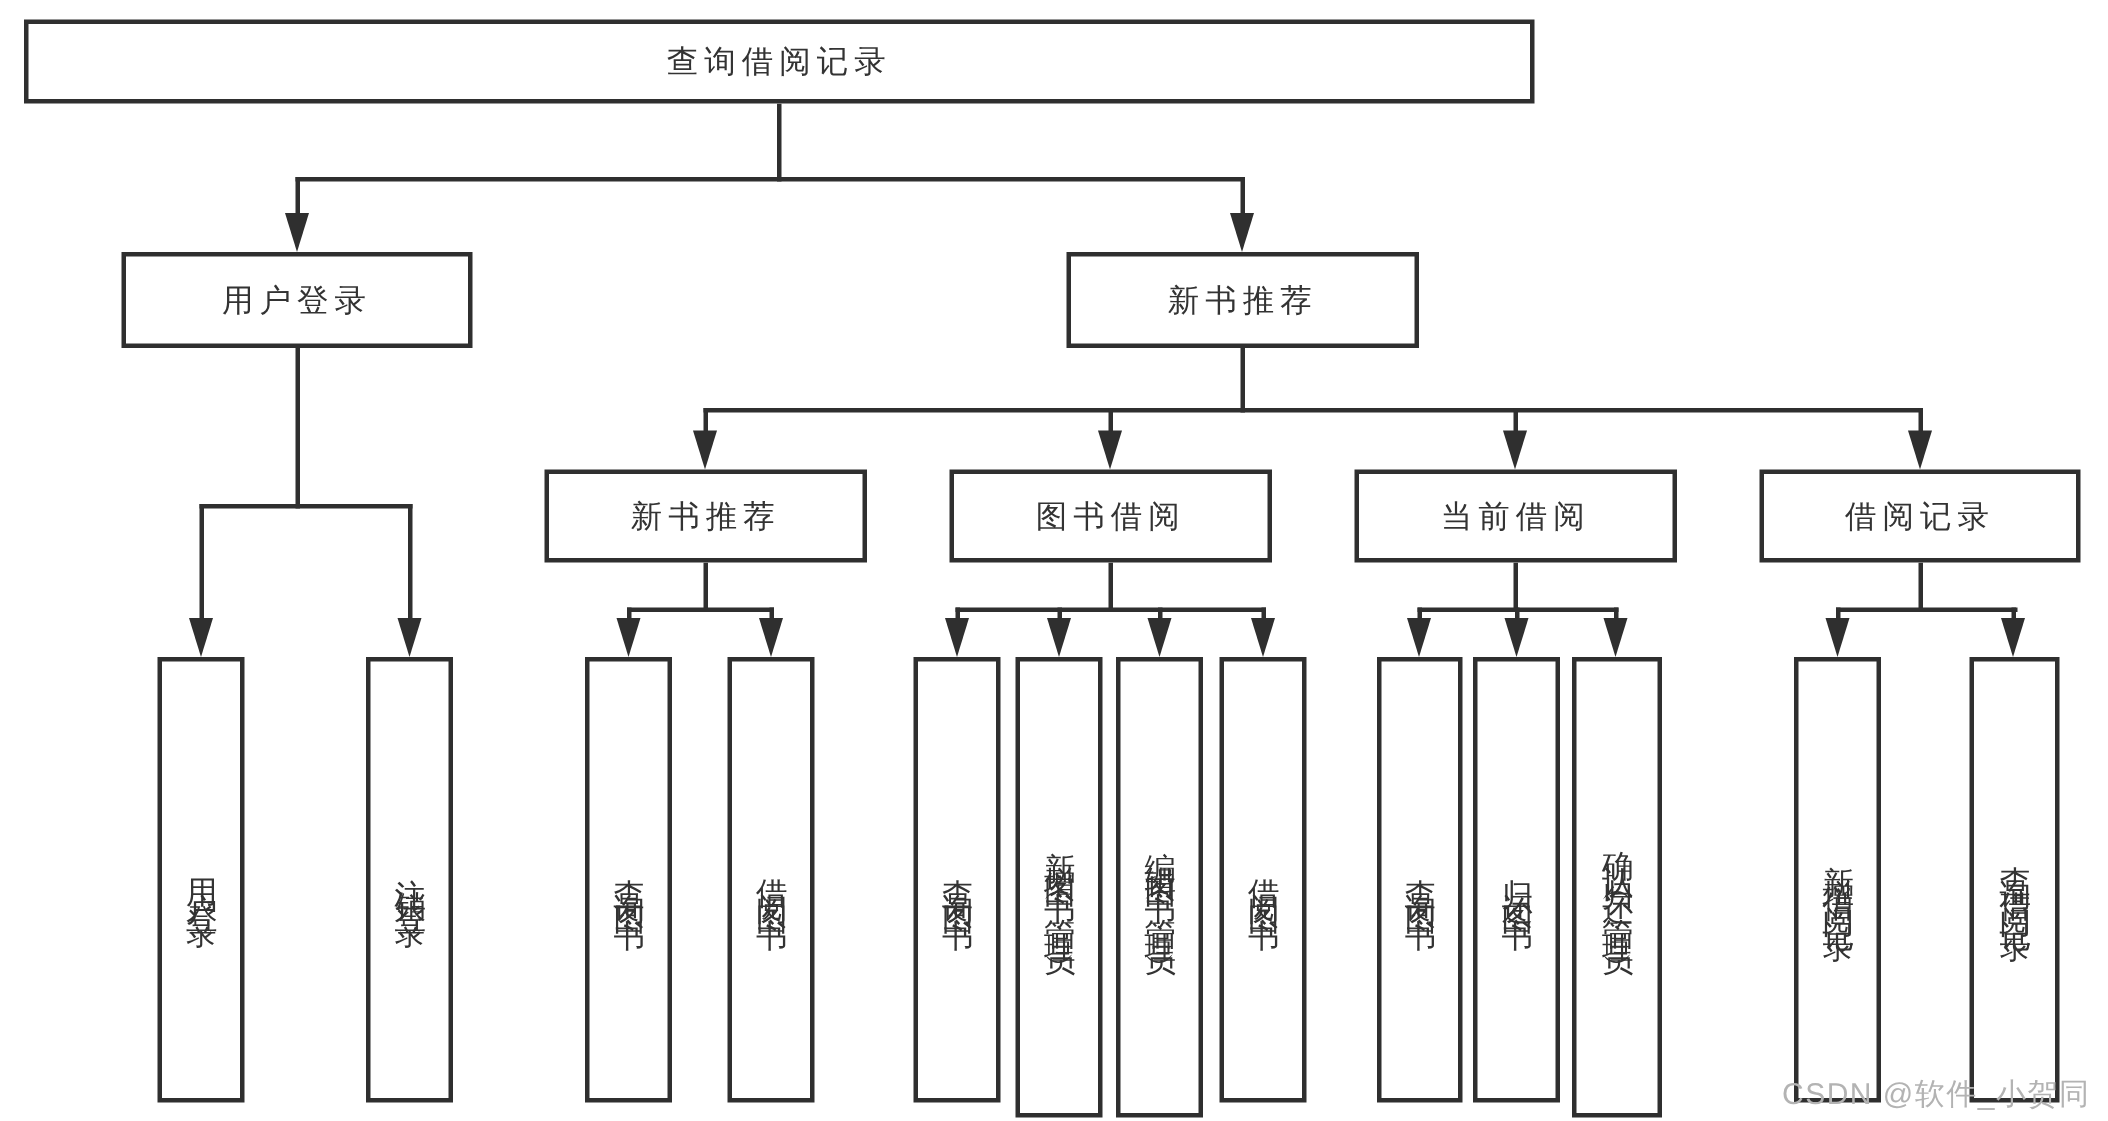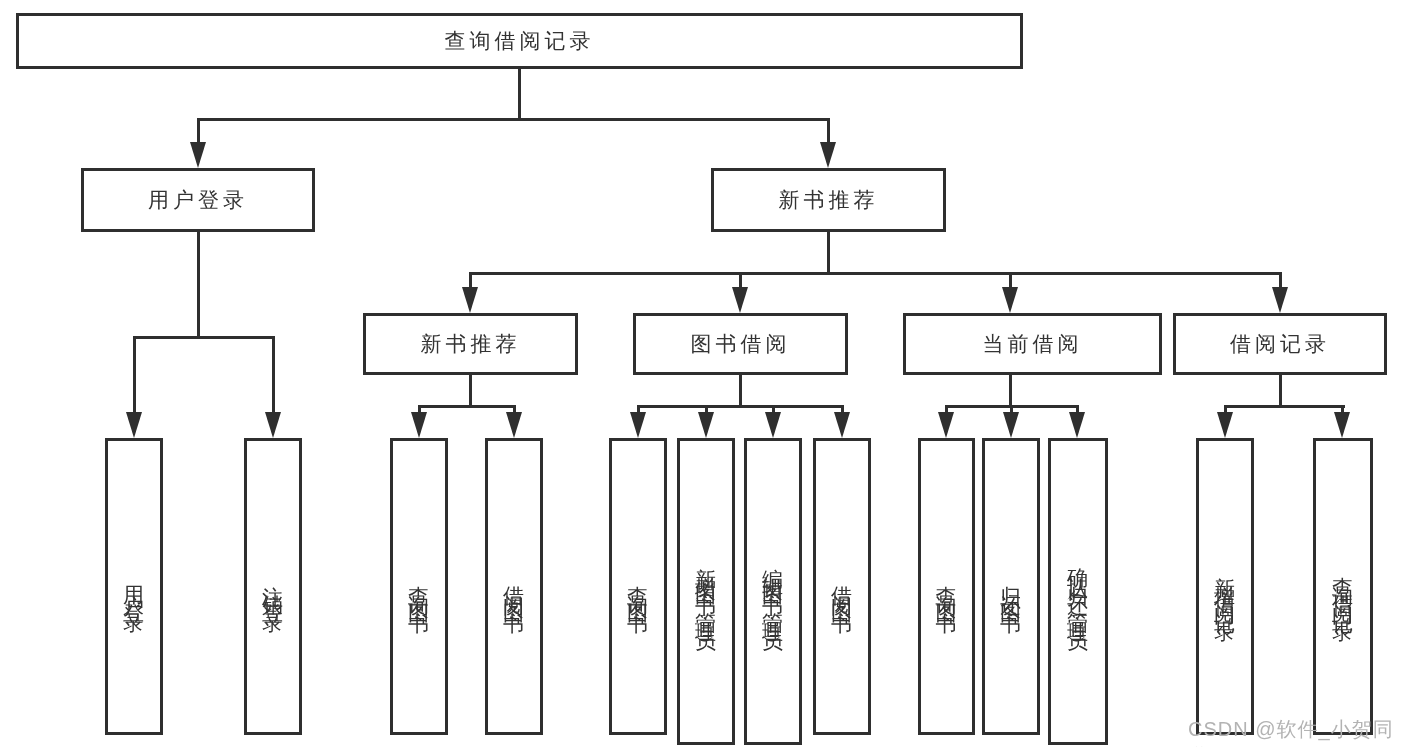--- a/index.html
+++ b/index.html
@@ -47,21 +47,21 @@
   </div>
 
   <div class="box" style="left:363px;top:313px;width:215px;height:62px;">
     <span>新书推荐</span>
   </div>
 
   <div class="box" style="left:633px;top:313px;width:215px;height:62px;">
     <span>图书借阅</span>
   </div>
 
-  <div class="box" style="left:903px;top:313px;width:259px;height:62px;">
+  <div class="box" style="left:903px;top:313px;width:215px;height:62px;">
     <span>当前借阅</span>
   </div>
 
   <div class="box" style="left:1173px;top:313px;width:214px;height:62px;">
     <span>借阅记录</span>
   </div>
 
   <div class="box leaf" style="left:105px;top:438px;width:58px;height:297px;">
     <span class="vtext">用户登录</span>
   </div>

